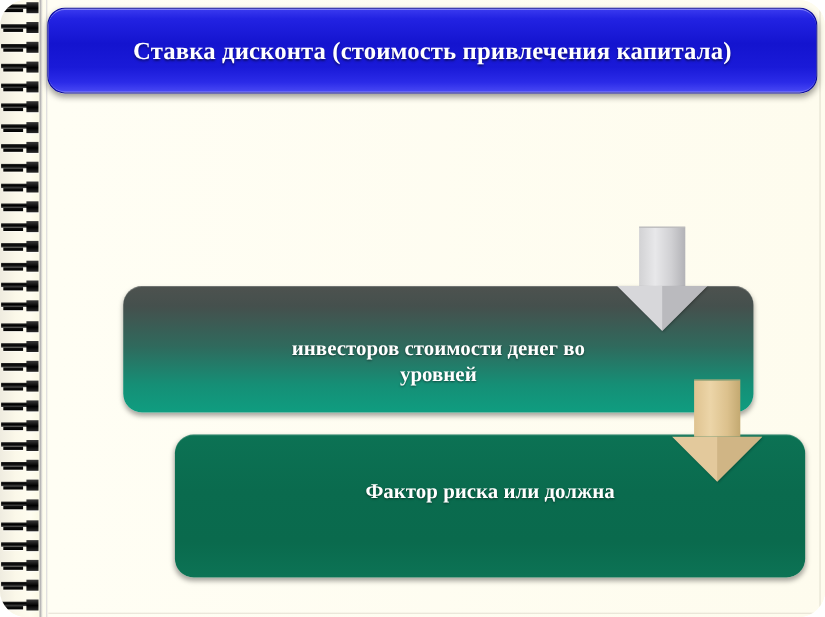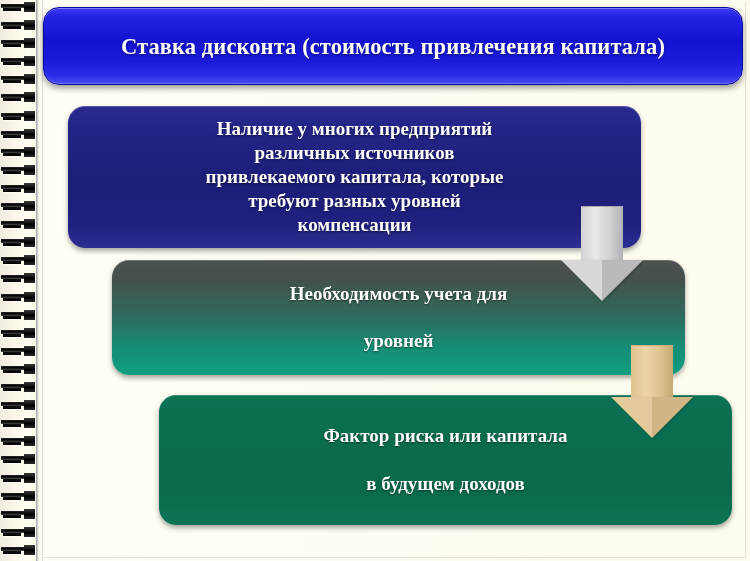--- a/index.html
+++ b/index.html
@@ -13,20 +13,21 @@
     overflow: hidden;
     font-family: "Liberation Serif", "DejaVu Serif", serif;
   }
 
   #slide {
     position: relative;
     width: 750px;
     height: 561px;
     background: #fdfbe8;
     overflow: hidden;
+    border-radius: 24px;
   }
 
   
   .page-surface {
     position: absolute;
     left: 0; top: 0;
     width: 750px; height: 561px;
     background:
       linear-gradient(90deg,
         #efece0 0px,
@@ -426,51 +427,41 @@
         <div class="knob"></div>
       </div>
     </div>
 
   <div id="title-banner">
     <div class="txt">
       <span>Ставка дисконта (стоимость привлечения капитала)</span><br>
     </div>
   </div>
 
-  <div id="box-1" class="cbox">
-    <div class="txt">
-      <span>Наличие у многих предприятий</span><br>
-      <span>различных источников</span><br>
-      <span>привлекаемого капитала, которые</span><br>
-      <span>требуют разных уровней</span><br>
-      <span>компенсации</span>
-    </div>
-  </div>
 
   <div id="arrow-gray" class="arrow">
     <div class="shaft"></div>
     <div class="head"></div>
     <div class="head-shade"></div>
   </div>
 
   <div id="box-2" class="cbox">
     <div class="txt">
-      <span>Необходимость учета для</span><br>
       <br>
+      <span>инвесторов стоимости денег во</span><br>
       <span>уровней</span>
     </div>
   </div>
 
   <div id="arrow-tan" class="arrow">
     <div class="shaft"></div>
     <div class="head"></div>
     <div class="head-shade"></div>
   </div>
 
   <div id="box-3" class="cbox">
     <div class="txt">
-      <span>Фактор риска или капитала</span><br>
+      <span>Фактор риска или должна</span><br>
       <br>
-      <span>в будущем доходов</span>
     </div>
   </div>
 
 </div>
 
 </body></html>

